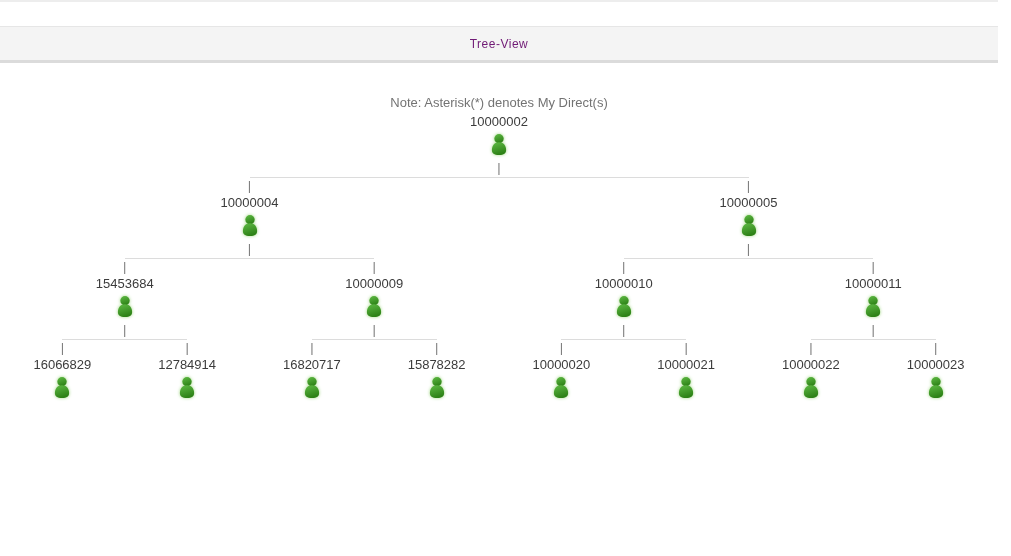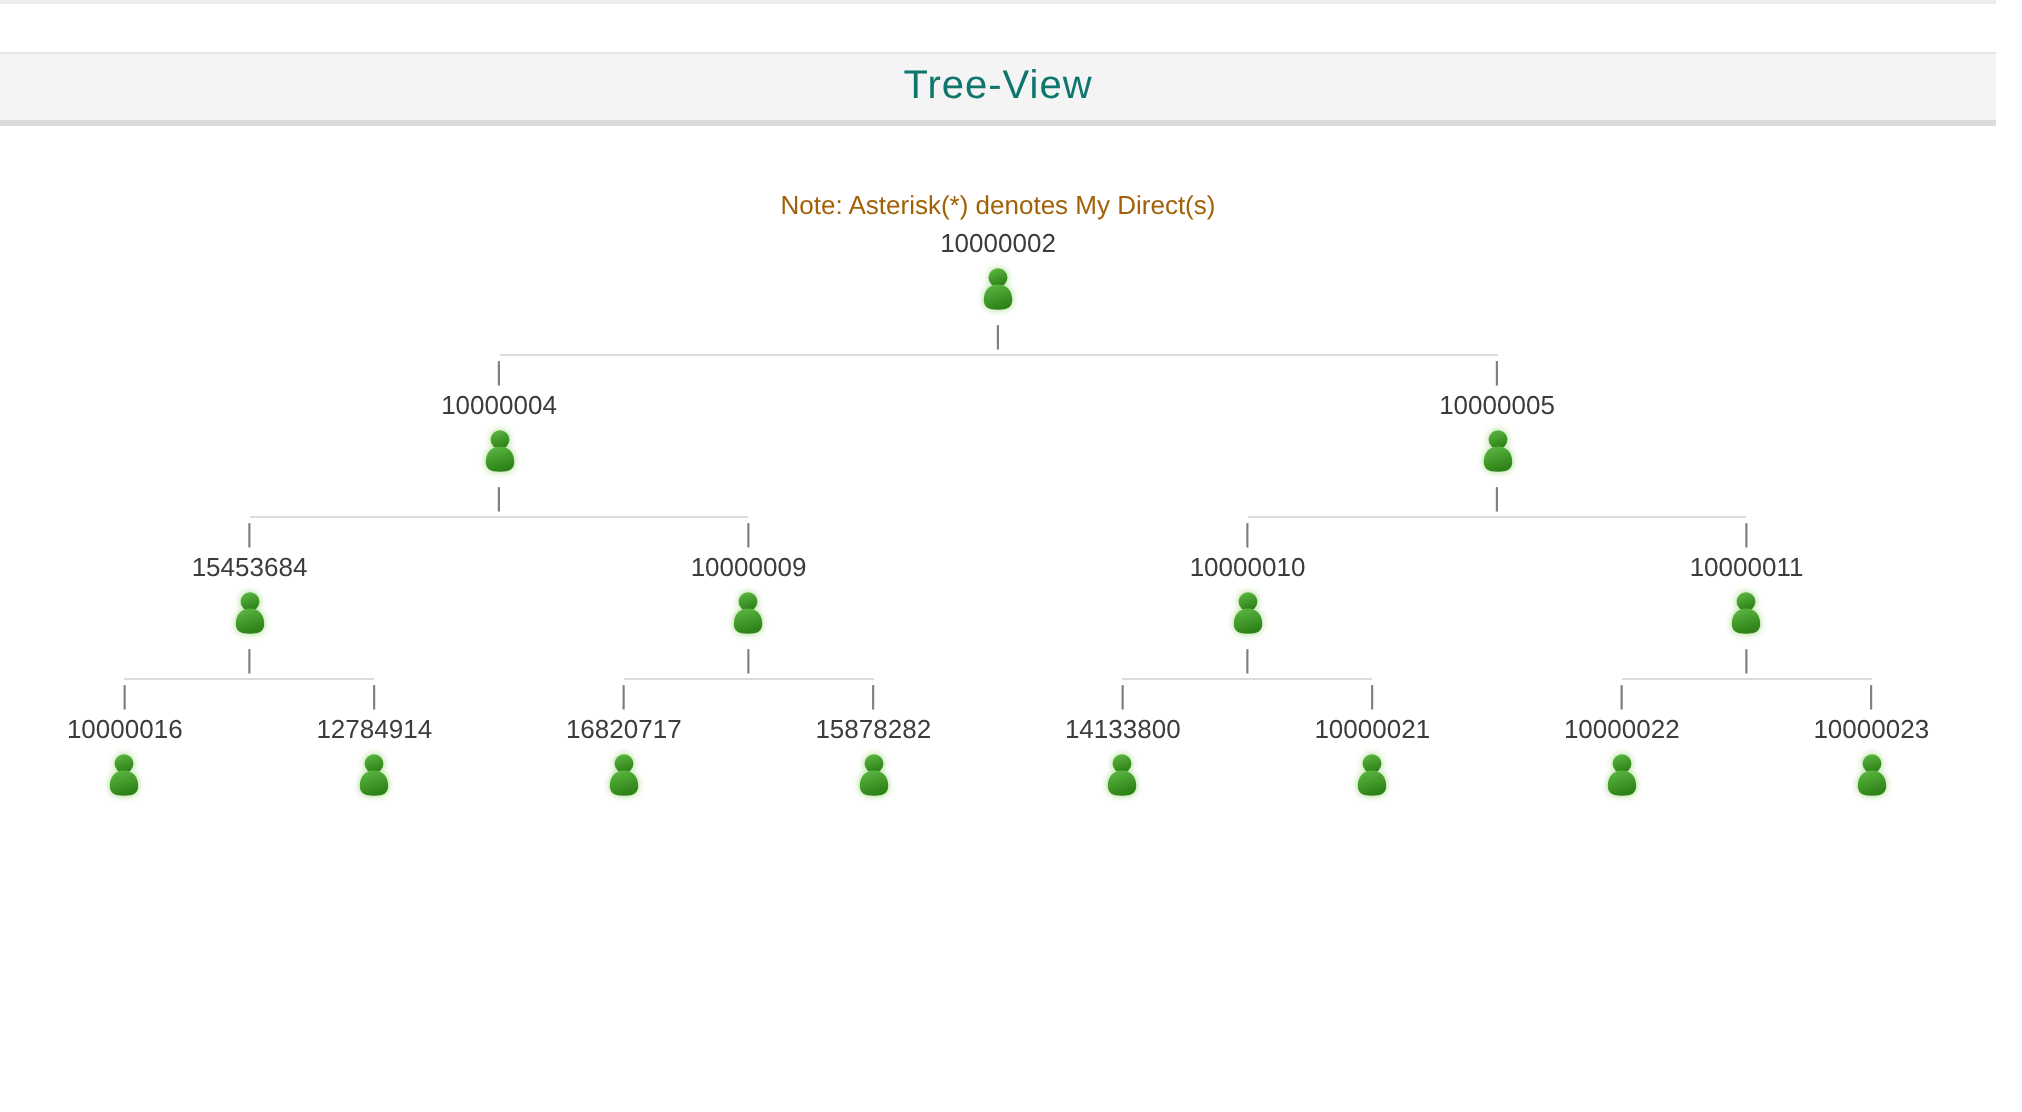--- a/index.html
+++ b/index.html
@@ -29,33 +29,33 @@
     background: #f4f4f4;
     border-top: 1px solid #e6e6e6;
     border-bottom: 3px solid #dbdbdb;
     display: flex;
     align-items: center;
     justify-content: center;
     box-sizing: content-box;
   }
   .page-title {
     margin: 16px;
-    font-size: 20px;
+    font-size: 12px;
     font-weight: 300;
     letter-spacing: 0.5px;
-    color: #0f766e;
+    color: #701a75;
   }
   .content {
     width: 998px;
     margin-top: 32px;
   }
   .note {
     text-align: center;
     font-size: 13px;
-    color: #a16207;
+    color: #737373;
     margin-bottom: 4px;
   }
   
   .tree {
     display: flex;
     width: 998px;
   }
   .subtree {
     display: flex;
     flex-direction: column;
@@ -157,21 +157,21 @@
                       </defs>
                       <circle cx="12" cy="6.8" r="4.7" fill="url(#pg)"></circle>
                       <path d="M12 10.2c-4.7 0-7.1 3.5-7.1 7.7 0 3.5 2.1 5 7.1 5s7.1-1.5 7.1-5c0-4.2-2.4-7.7-7.1-7.7z" fill="url(#pg)"></path>
                     </svg>
                   </div>
                   <div class="tick">|</div>
                   <div class="children">
                     <div class="hline" style="left: 25%; right: 25%;"></div>
                     <div class="subtree">
                       <div class="tick">|</div>
-                      <div class="node-label">10000016</div>
+                      <div class="node-label">16066829</div>
                       <div class="icon-wrap">
                         <svg width="24" height="26" viewBox="0 0 24 26">
                           <defs>
                             <linearGradient id="pg" x1="0" y1="0" x2="0.35" y2="1">
                               <stop offset="0" stop-color="#5fbb45"></stop>
                               <stop offset="1" stop-color="#2e8217"></stop>
                             </linearGradient>
                           </defs>
                           <circle cx="12" cy="6.8" r="4.7" fill="url(#pg)"></circle>
                           <path d="M12 10.2c-4.7 0-7.1 3.5-7.1 7.7 0 3.5 2.1 5 7.1 5s7.1-1.5 7.1-5c0-4.2-2.4-7.7-7.1-7.7z" fill="url(#pg)"></path>
@@ -281,21 +281,21 @@
                       </defs>
                       <circle cx="12" cy="6.8" r="4.7" fill="url(#pg)"></circle>
                       <path d="M12 10.2c-4.7 0-7.1 3.5-7.1 7.7 0 3.5 2.1 5 7.1 5s7.1-1.5 7.1-5c0-4.2-2.4-7.7-7.1-7.7z" fill="url(#pg)"></path>
                     </svg>
                   </div>
                   <div class="tick">|</div>
                   <div class="children">
                     <div class="hline" style="left: 25%; right: 25%;"></div>
                     <div class="subtree">
                       <div class="tick">|</div>
-                      <div class="node-label">14133800</div>
+                      <div class="node-label">10000020</div>
                       <div class="icon-wrap">
                         <svg width="24" height="26" viewBox="0 0 24 26">
                           <defs>
                             <linearGradient id="pg" x1="0" y1="0" x2="0.35" y2="1">
                               <stop offset="0" stop-color="#5fbb45"></stop>
                               <stop offset="1" stop-color="#2e8217"></stop>
                             </linearGradient>
                           </defs>
                           <circle cx="12" cy="6.8" r="4.7" fill="url(#pg)"></circle>
                           <path d="M12 10.2c-4.7 0-7.1 3.5-7.1 7.7 0 3.5 2.1 5 7.1 5s7.1-1.5 7.1-5c0-4.2-2.4-7.7-7.1-7.7z" fill="url(#pg)"></path>

